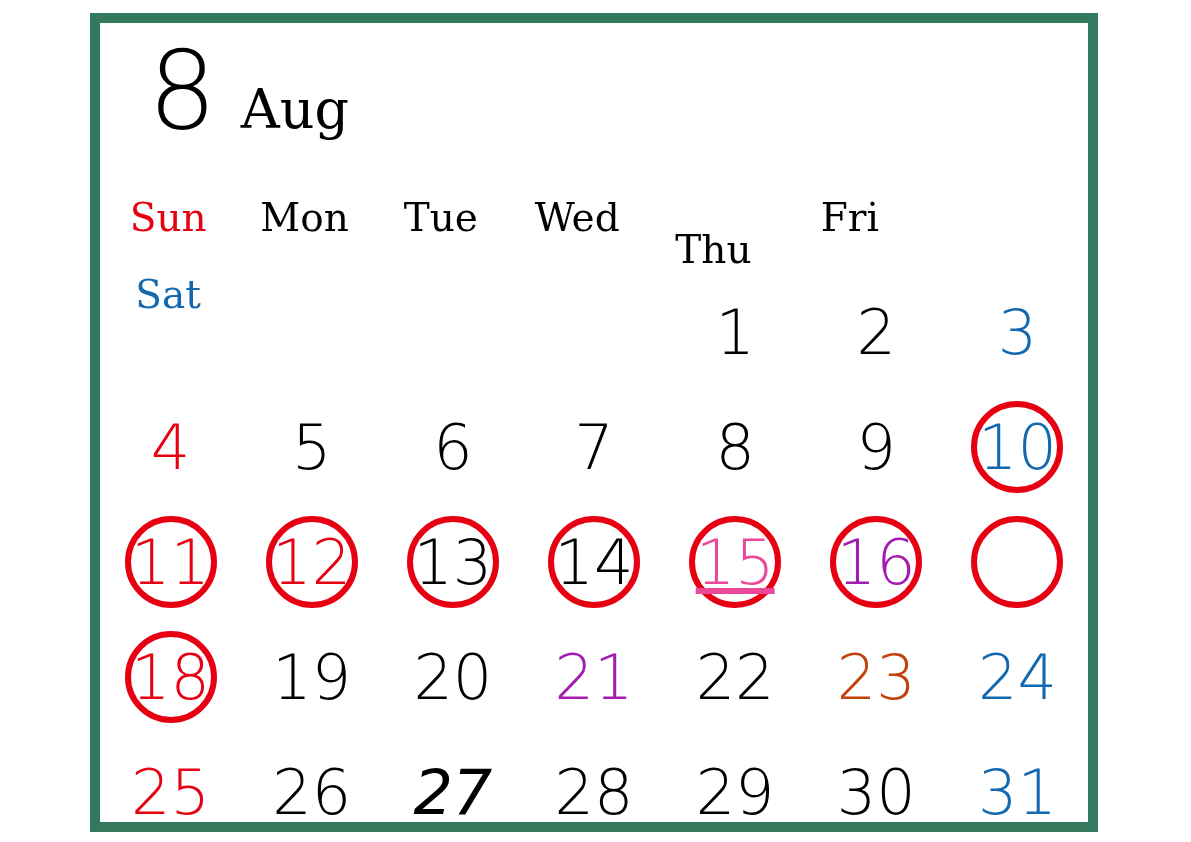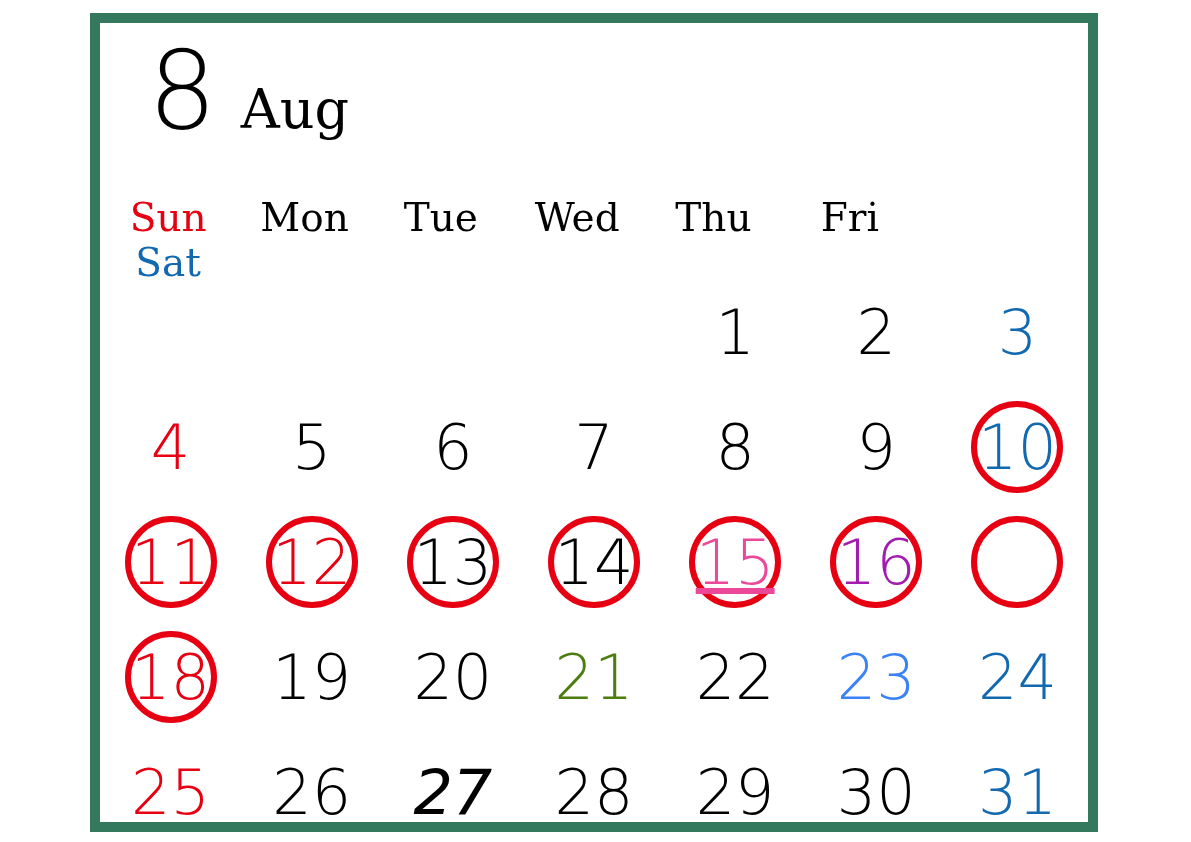--- a/index.html
+++ b/index.html
@@ -139,21 +139,21 @@
       <div class="header">
         <span class="month-number">8</span>
         <span class="month-name">Aug</span>
       </div>
 
       <div class="weekday-row" id="weekday-row">
           <div class="weekday" style="color: rgb(230, 0, 18);">Sun</div>
           <div class="weekday" style="color: rgb(0, 0, 0);">Mon</div>
           <div class="weekday" style="color: rgb(0, 0, 0);">Tue</div>
           <div class="weekday" style="color: rgb(0, 0, 0);">Wed</div>
-          <div class="weekday" style="color: rgb(0, 0, 0);">Thu</div>
+          <div class="weekday" style="color: rgb(0, 0, 0); margin-top: 32px;">Thu</div>
           <div class="weekday" style="color: rgb(0, 0, 0);">Fri</div>
           <div class="weekday" style="color: rgb(18, 105, 176);">Sat</div>
         </div>
 
       <div class="days-area" id="days-area">
           <div class="day-cell">
             <span class="day-num empty" style="color: rgb(0, 0, 0);"></span>
           </div>
           <div class="day-cell">
             <span class="day-num empty" style="color: rgb(0, 0, 0);"></span>
@@ -226,27 +226,27 @@
             <span class="circle-mark" style="--circle-color: #E60012;"></span>
             <span class="day-num" style="color: rgb(230, 0, 18);">18</span>
           </div>
           <div class="day-cell">
             <span class="day-num" style="color: rgb(0, 0, 0);">19</span>
           </div>
           <div class="day-cell">
             <span class="day-num" style="color: rgb(0, 0, 0);">20</span>
           </div>
           <div class="day-cell">
-            <span class="day-num" style="color: #4d7c0f;">21</span>
+            <span class="day-num" style="color: #a21caf;">21</span>
           </div>
           <div class="day-cell">
             <span class="day-num" style="color: rgb(0, 0, 0);">22</span>
           </div>
           <div class="day-cell">
-            <span class="day-num" style="color: #3b82f6;">23</span>
+            <span class="day-num" style="color: #c2410c;">23</span>
           </div>
           <div class="day-cell">
             <span class="day-num" style="color: rgb(18, 105, 176);">24</span>
           </div>
           <div class="day-cell">
             <span class="day-num" style="color: rgb(230, 0, 18);">25</span>
           </div>
           <div class="day-cell">
             <span class="day-num" style="color: rgb(0, 0, 0);">26</span>
           </div>

